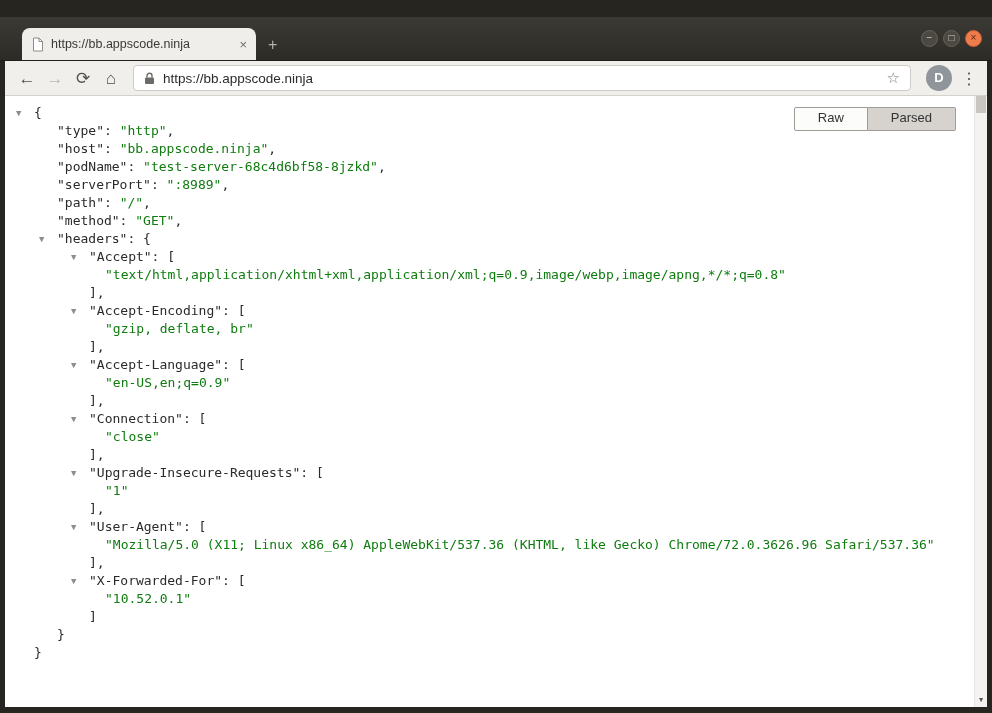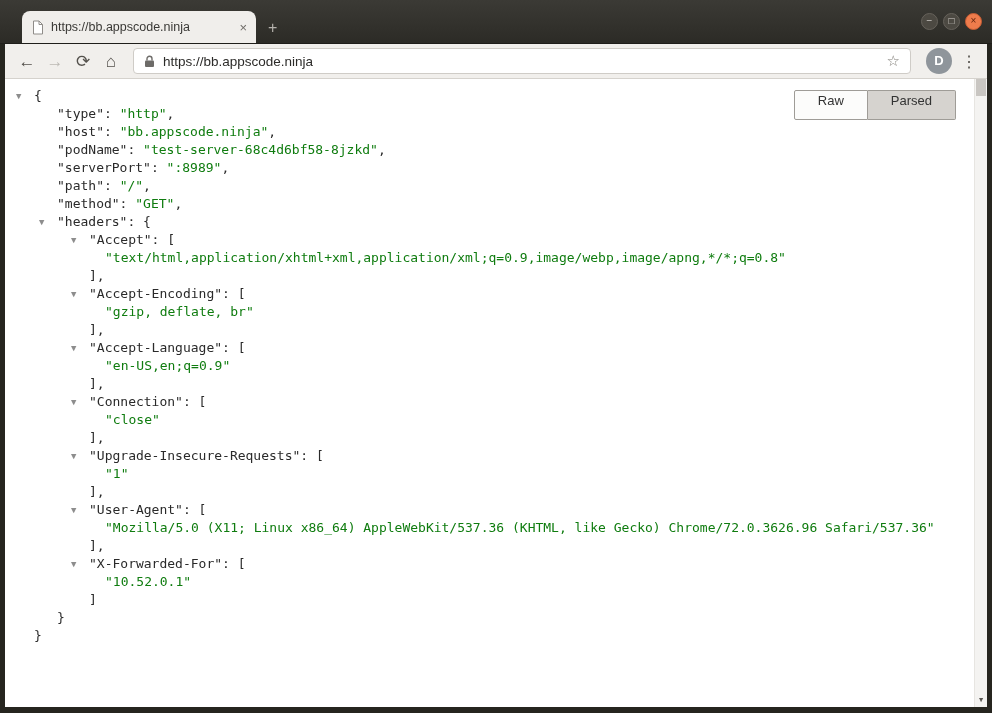--- a/index.html
+++ b/index.html
@@ -1,20 +1,20 @@
 <!DOCTYPE html>
 <html><head>
 <meta charset="utf-8">
 <style>
   * { box-sizing: border-box; margin: 0; padding: 0; }
   html,body { width: 992px; height: 713px; overflow: hidden; }
   body { font-family: "Liberation Sans", sans-serif; background: #222119; }
 
   .window { width: 992px; height: 713px; display: flex; flex-direction: column;
-            background: #26251f; padding: 0 5px 6px; }
+            background: #26251f; padding: 17px 5px 6px; }
 
   
   .titlebar { height: 44px; margin: 0 -5px; position: relative;
               background: linear-gradient(#3b3a35, #2c2b26);
               border-bottom: 1px solid #1f1e1a; flex: none; }
   .tab { position: absolute; left: 22px; bottom: 0; width: 234px; height: 32px;
          background: #f0eeeb; border-radius: 8px 8px 0 0;
          display: flex; align-items: center; padding: 0 9px; gap: 7px; }
   .tab-title { flex: 1; font-size: 12.5px; color: #3a3936; white-space: nowrap;
                overflow: hidden; text-overflow: ellipsis; }
@@ -54,21 +54,21 @@
   .lvl3 { padding-left: 100px; }
   .tri { position: absolute; top: 3px; font-size: 9px; color: #8d8d8d;
          width: 14px; line-height: 12px; }
   .lvl0 > .tri { left: 11px; }
   .lvl1 > .tri { left: 34px; }
   .lvl2 > .tri { left: 66px; }
   .grn { color: #0f7c0f; }
 
   
   .view-toggle { position: absolute; top: 11px; right: 31px; display: flex; }
-  .vbtn { height: 30px; padding: 0 23px; font-size: 13px; color: #333;
+  .vbtn { height: 24px; padding: 0 23px; font-size: 13px; color: #333;
           border: 1px solid #9f9c97; background: #fcfcfb; line-height: 20px;
           font-family: "Liberation Sans", sans-serif; }
   .vbtn.raw { border-radius: 2px 0 0 2px; }
   .vbtn.parsed { border-radius: 0 2px 2px 0; border-left: none; background: #d6d3cf; text-align: right; }
 
   
   .scrollbar { position: absolute; top: 0; right: 0; bottom: 0; width: 13px;
                background: #f4f3f1; border-left: 1px solid #e7e5e1; }
   .sb-thumb { position: absolute; top: 0; left: 1px; right: 1px; height: 17px;
               background: #c9c6c2; }

